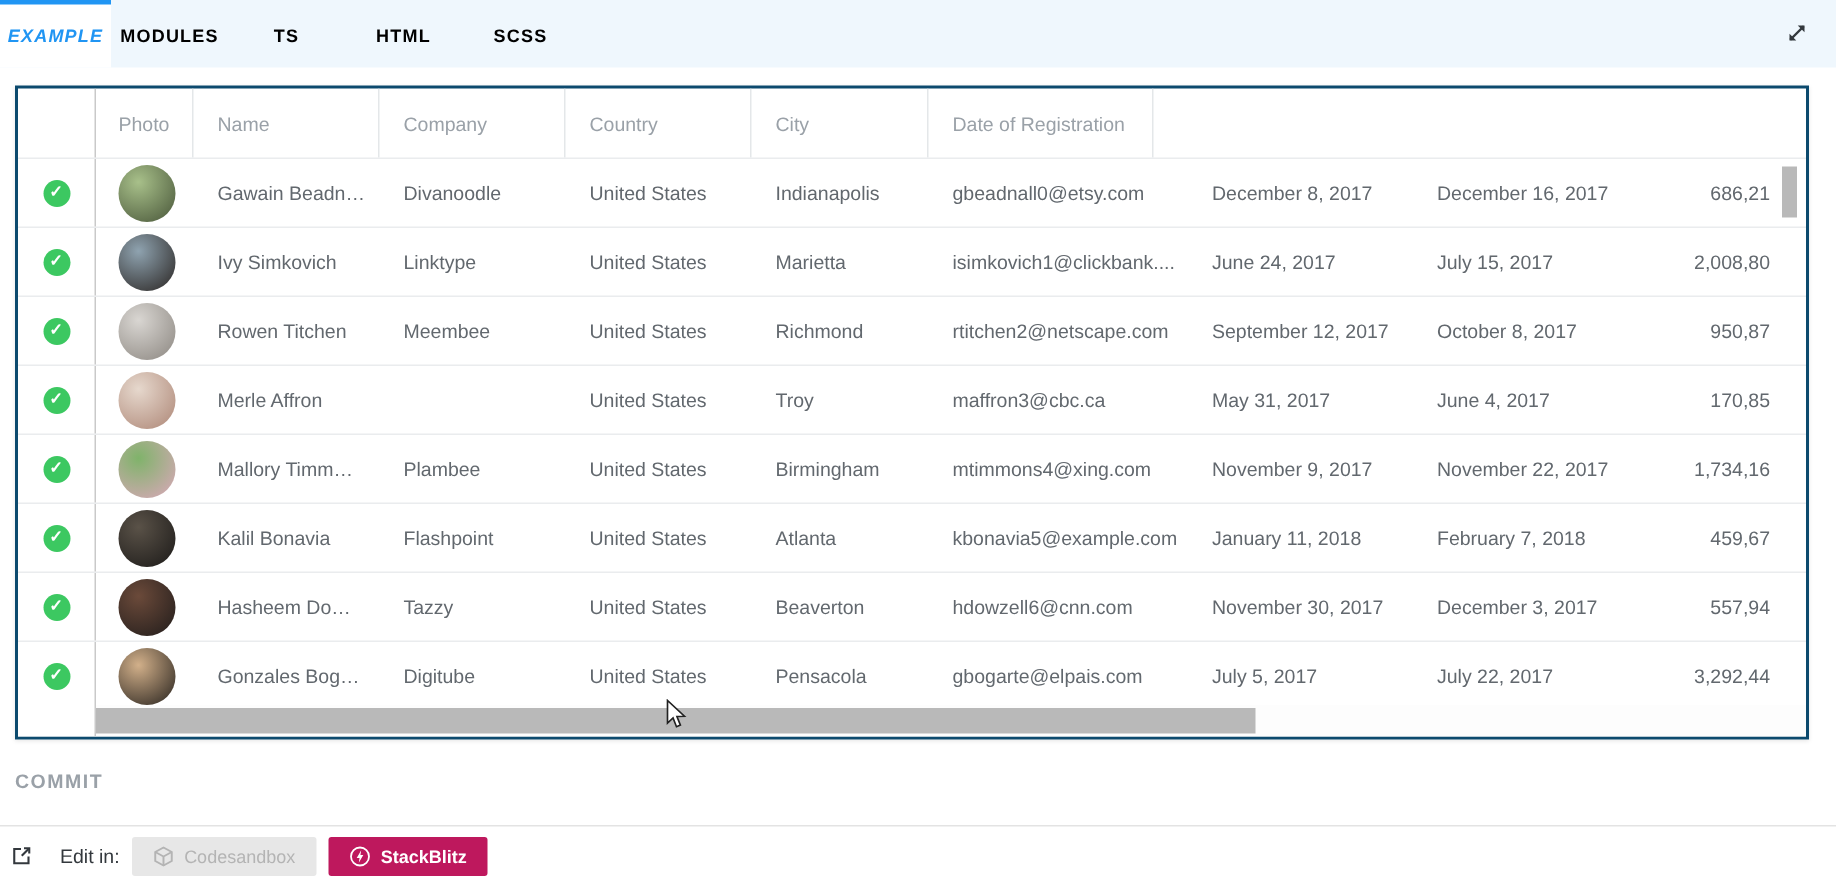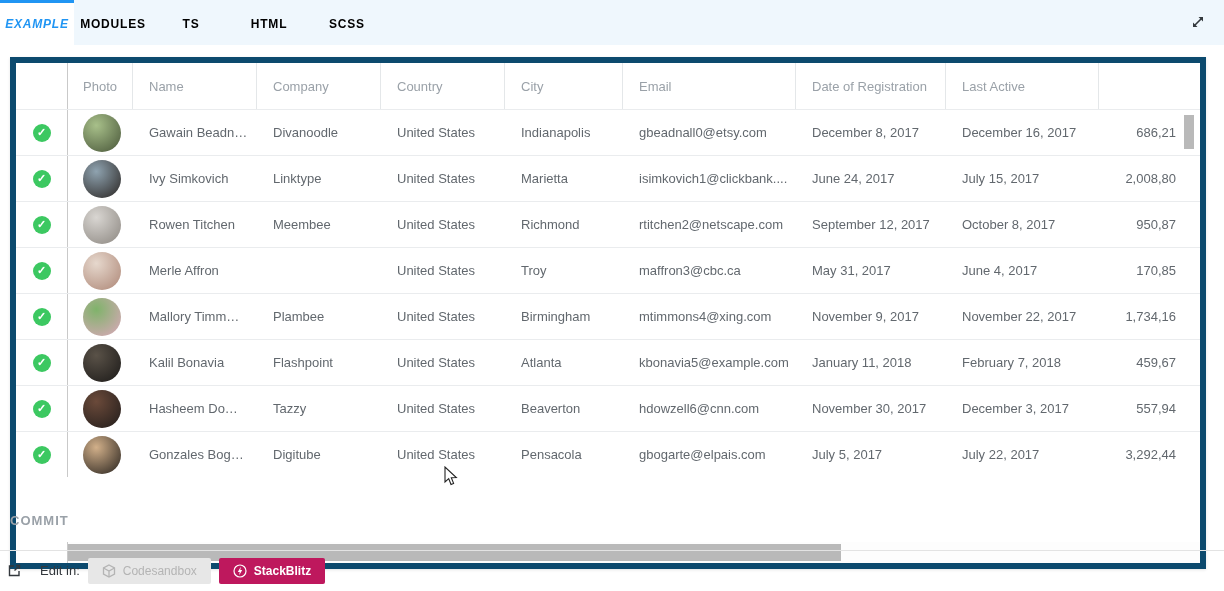--- a/index.html
+++ b/index.html
@@ -11,22 +11,22 @@
   .tabbar { position:absolute; top:0; left:0; width:1224px; height:45px;
     background:#eff7fd; display:flex; align-items:stretch; }
   .tab { width:78px; display:flex; align-items:center; justify-content:center;
     font-size:12px; font-weight:700; letter-spacing:.8px; color:#000000;
     cursor:pointer; border-top:3px solid transparent; }
   .tab.active { background:#ffffff; border-top:3px solid #2095f3; color:#2095f3; width:74px;font-style:italic; }
   .fullscreen-btn { position:absolute; right:14px; top:10px; width:24px; height:24px;
     display:flex; align-items:center; justify-content:center; cursor:pointer; }
 
   
-  .panel { position:absolute; left:10px; top:57px; width:1196px; height:512px;
-    background:#fff; border:6px solid #0c4a6e; box-shadow:0 1px 3px rgba(0,0,0,.1); }
+  .panel { position:absolute; left:10px; top:57px; width:1196px; height:436px;
+    background:#fff; border:2px solid #0c4a6e; box-shadow:0 1px 3px rgba(0,0,0,.1); }
   .grid { position:relative; width:100%; height:100%; overflow:hidden; }
   .row { display:flex; height:46px; align-items:center; }
   .hdr { color:#9aa1a8; font-size:13px; }
   .hdr .cell { border-right:1px solid #e4e7e9; height:46px; display:flex; align-items:center; }
   .hdr .c-check { border-right:1px solid #c9c9c9; }
   .hdr .c-sale { border-right:none; }
   .body-row { border-top:1px solid #eaecee; color:#62686e; font-size:13px; cursor:pointer; }
   .cell { padding-left:16px; overflow:hidden; white-space:nowrap; flex:none; }
   .c-check { width:52px; display:flex; justify-content:center; padding-left:0; align-self:stretch; align-items:center; }
   .body-row .c-check { border-right:1px solid #c9c9c9; }
@@ -92,23 +92,21 @@
   <div class="panel">
     <div class="grid">
 
       <div class="row hdr">
         <div class="cell c-check"></div>
         <div class="cell c-photo">Photo</div>
         <div class="cell c-name">Name</div>
         <div class="cell c-company">Company</div>
         <div class="cell c-country">Country</div>
         <div class="cell c-city">City</div>
-        <div class="cell c-email">Email</div>
         <div class="cell c-date">Date of Registration</div>
-        <div class="cell c-last">Last Active</div>
       </div>
 
       <div>
 
           <div class="row body-row">
             <div class="cell c-check">
               <span class="check-badge">✓</span>
             </div>
             <div class="cell c-photo">
               <div class="avatar" style="background: radial-gradient(circle at 35% 30%, rgb(168, 192, 138) 0%, rgb(76, 90, 60) 95%);"></div>

